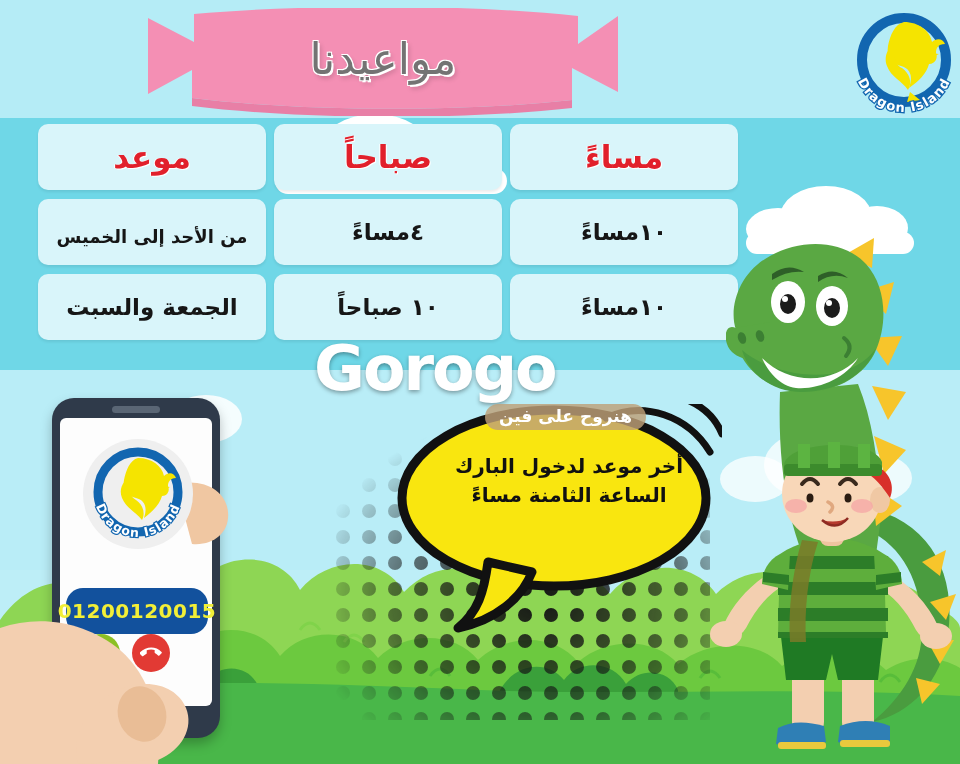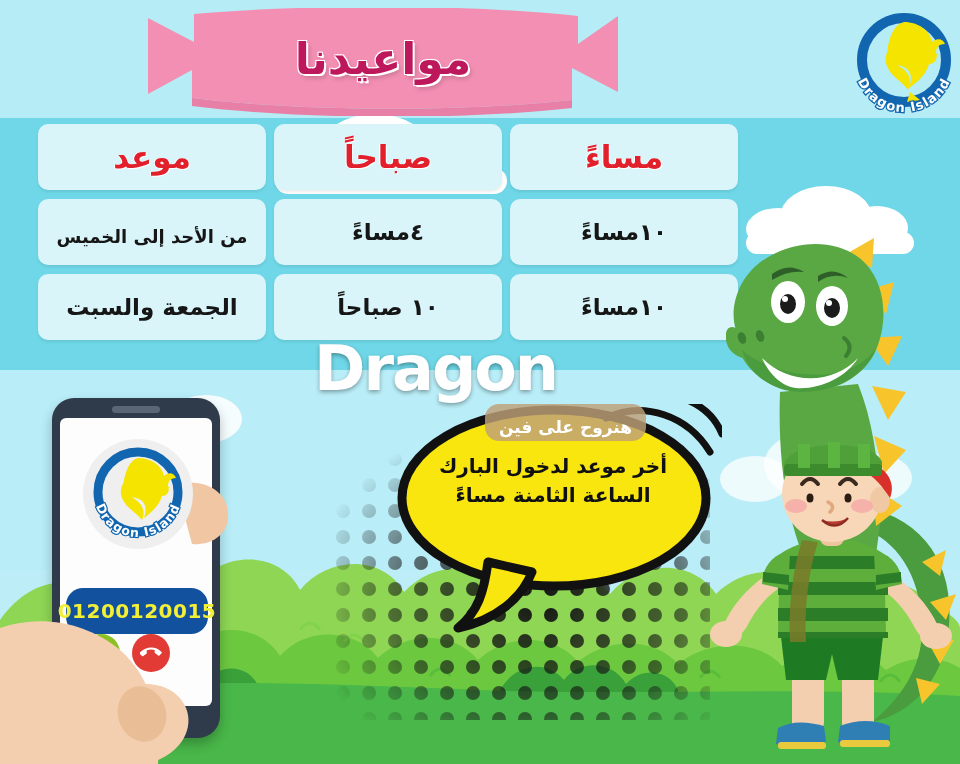--- a/index.html
+++ b/index.html
@@ -24,22 +24,22 @@
   
   .cloud { position:absolute; background:#ffffff; border-radius:50%; }
   .cloud-group { position:absolute; }
 
   
   .ribbon-wrap { position:absolute; left:148px; top:8px; width:470px; height:108px; }
   .ribbon-svg  { position:absolute; left:0; top:0; }
   .ribbon-title {
     position:absolute; left:0; top:0; width:470px; height:100px;
     display:flex; align-items:center; justify-content:center;
-    color:#be185d;
-    font-size:44px; font-weight:bold;
+    color:#737373;
+    font-size:44px; font-weight:normal;
     text-shadow: 2px 2px 0 #ffffff, -1px -1px 0 #ffffff, 1px -1px 0 #ffffff, -1px 1px 0 #ffffff, 3px 4px 5px rgba(0,0,0,.18);
     letter-spacing:1px;
   }
 
   
   .table { position:absolute; left:38px; top:124px; width:700px; }
   .trow  { display:flex; flex-direction:row; gap:8px; margin-bottom:9px; }
   .cell {
     flex:1 1 0;
     height:66px;
@@ -56,21 +56,21 @@
   }
   .cell .txt {
     color:#161616; font-size:23px; font-weight:bold;
     white-space:nowrap;
   }
   .cell .txt.small { font-size:18px;margin-top:8px; }
 
   
   .bubble-wrap { position:absolute; left:392px; top:404px; width:330px; height:230px; }
   .bubble-text {
-    position:absolute; left:24px; top:48px; width:274px;
+    position:absolute; left:40px; top:48px; width:274px;
     text-align:center; color:#111111;
     font-size:20px; font-weight:bold; line-height:1.45;
     z-index:3;
   }
 
   
   .phone-body {
     position:absolute; left:52px; top:398px; width:168px; height:340px;
     background:#2f3a4a; border-radius:22px;
     box-shadow:0 6px 12px rgba(0,0,0,.25);
@@ -103,21 +103,21 @@
   .wm { position:absolute; left:306px; top:338px; width:340px; z-index:9; pointer-events:none; }
   .wm-main {
     font-size:62px; font-weight:bold; color:#ffffff; letter-spacing:-2px;
     text-shadow: 0 2px 4px rgba(0,0,0,.35);
     line-height:1; font-family:"DejaVu Sans","Liberation Sans",sans-serif;
     direction:ltr; text-align:left; padding-left:8px;
   }
   .wm-tag {
     display:inline-block; margin-top:4px; margin-left:8px;
     background:rgba(190,160,120,.82); color:#ffffff;
-    font-size:17px; font-weight:bold; padding:13px 14px 4px 14px;
+    font-size:17px; font-weight:bold; padding:2px 14px 4px 14px;
     border-radius:14px;
   }
 
   
   .char { position:absolute; }
 </style>
 </head>
 <body>
 
 <div id="poster">
@@ -448,17 +448,17 @@
       <path d="M78,49 l13,1 -11,5 z"></path>
       <path d="M62,88 l10,8 -13,2 z"></path>
     </g>
     <path id="arcC" d="M8,72 A50,50 0 0 0 104,72" fill="none"></path>
     <text font-size="13" font-weight="bold" fill="#ffffff" stroke="#1266b0" stroke-width="2.6" paint-order="stroke" font-family="DejaVu Sans, Liberation Sans, sans-serif" letter-spacing="1.2">
       <textPath href="#arcC" startOffset="50%" text-anchor="middle">Dragon Island</textPath>
     </text>
   </svg>
 
   <div class="wm">
-    <div class="wm-main">Dragon</div>
+    <div class="wm-main">Gorogo</div>
     <div dir="rtl"><span class="wm-tag">هنروح على فين</span></div>
   </div>
 
 </div>
 
 </body></html>

